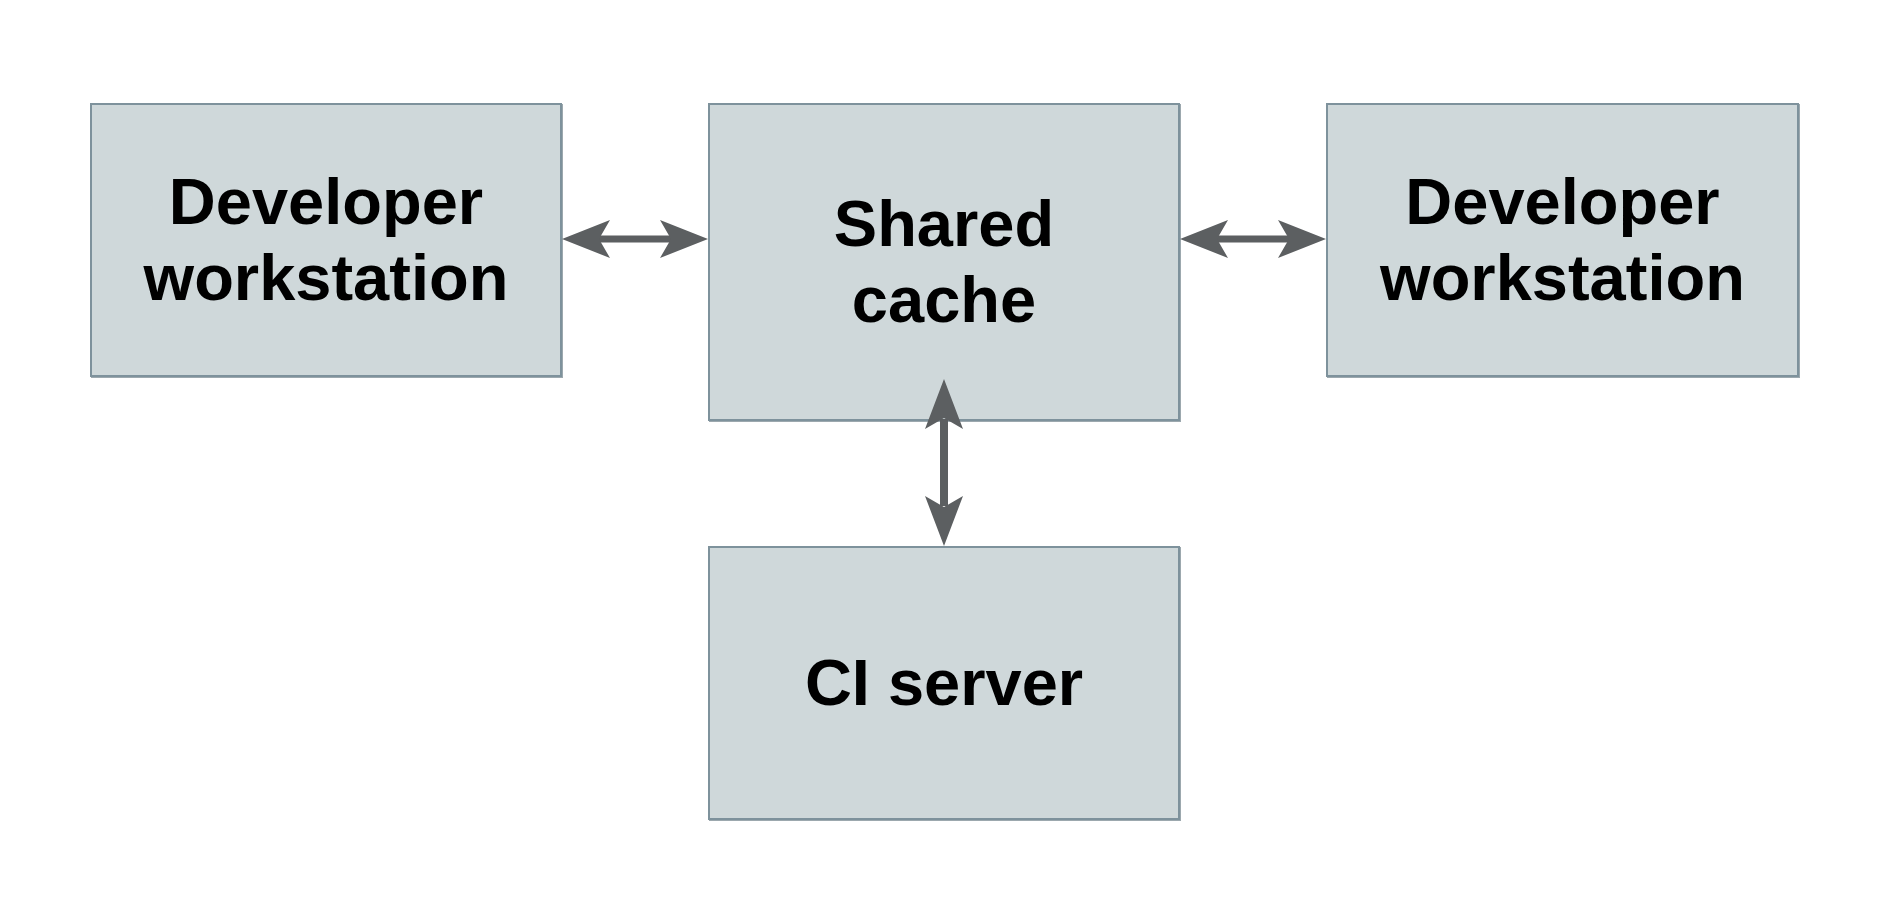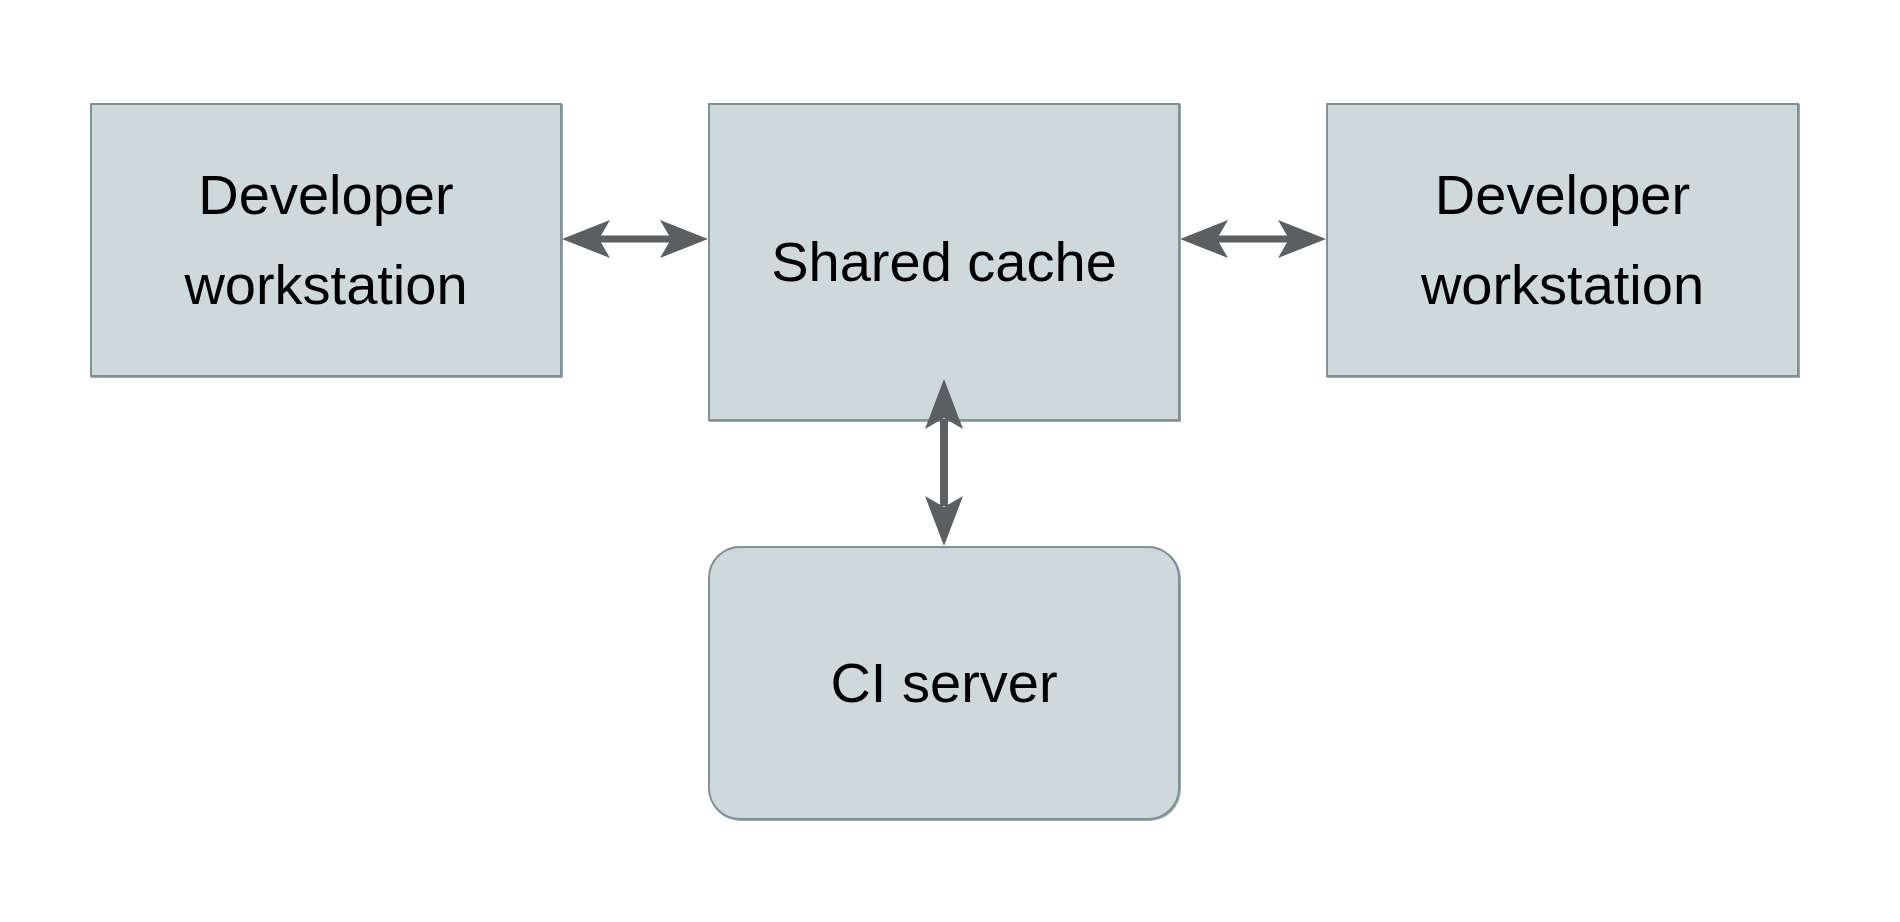--- a/index.html
+++ b/index.html
@@ -21,30 +21,30 @@
     background: var(--node-fill, #cfd8da);
     border: 2px solid var(--node-border, #7e929c);
     box-shadow: 1px 1px 0 rgba(74, 97, 108, 0.55);
     display: flex;
     align-items: center;
     justify-content: center;
     text-align: center;
   }
   .node-label {
     color: var(--text, #000000);
-    font-size: 56px;
-    line-height: 90px;
-    font-weight: 400;
+    font-size: 65px;
+    line-height: 76px;
+    font-weight: 700;
     letter-spacing: 0px;
     padding: 0 28px;
   }
   .node-left   { left: 90px;   top: 103px; width: 472px; height: 274px; }
   .node-center { left: 708px;  top: 103px; width: 472px; height: 318px; }
   .node-right  { left: 1326px; top: 103px; width: 473px; height: 274px; }
-  .node-ci     { left: 708px;  top: 546px; width: 472px; height: 274px; border-radius: 32px; }
+  .node-ci     { left: 708px;  top: 546px; width: 472px; height: 274px; }
 
   .edge {
     position: absolute;
     display: block;
   }
   .edge-left  { left: 562px;  top: 207px; width: 146px; height: 64px; }
   .edge-right { left: 1180px; top: 207px; width: 146px; height: 64px; }
   .edge-down  { left: 912px;  top: 379px; width: 64px;  height: 167px; }
 </style>
 </head>

